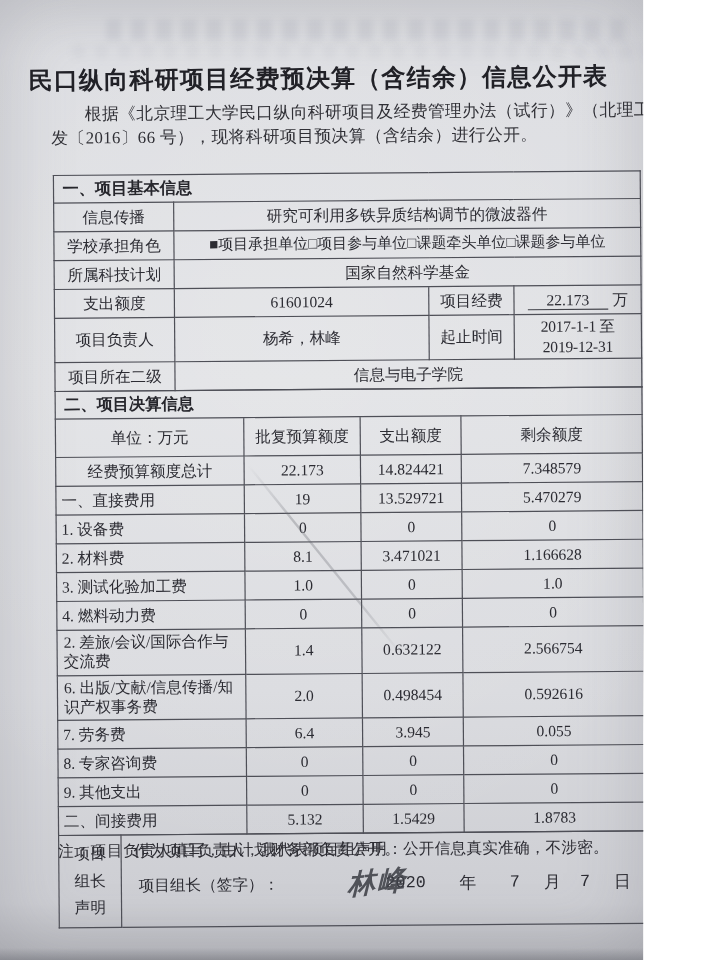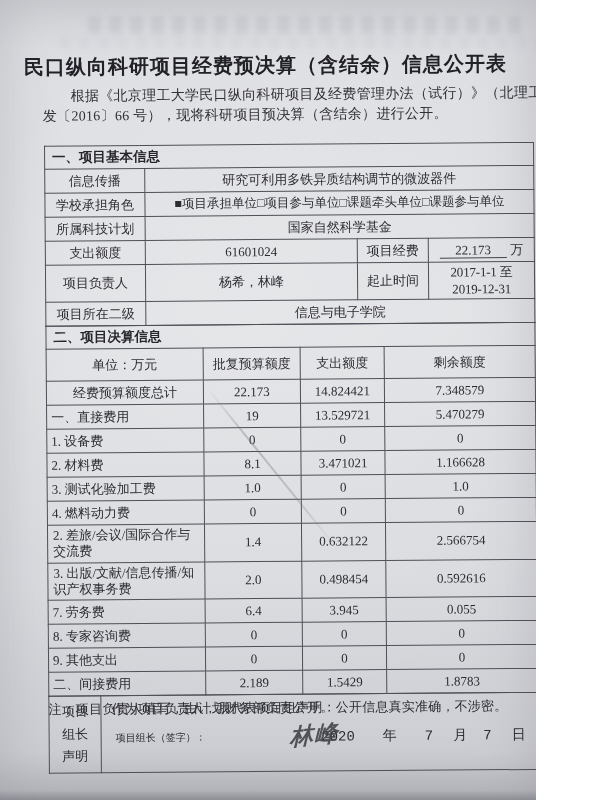--- a/index.html
+++ b/index.html
@@ -64,21 +64,21 @@
   td.small { font-size:13px; letter-spacing:-.2px; padding:1px 14px; }
   td.colhdr { height:29px; }
   td.tall2 { line-height:1.25; padding:2px 4px 2px 5px; }
   .amt-underline { border-bottom:1px solid #43444b; padding:0 16px; }
 
   .decl-side { width:52px; line-height:1.75; font-size:13px;text-align:right; }
   .decl-side div { width:2em; margin:0 auto; word-break:break-all; }
   .decl-content { text-align:left; vertical-align:top; padding:4px 8px 6px 10px; height:66px; }
   .decl-statement { font-size:13px; letter-spacing:.2px; }
   .decl-signrow { display:flex; align-items:center; margin-top:11px; position:relative; }
-  .decl-signlabel { font-size:10px; margin-left:4px; }
+  .decl-signlabel { font-size:13px; margin-left:4px; }
   .signature {
     position:absolute; left:178px; top:-8px;
     font-size:23px; font-weight:700; font-style:italic;
     color:#3f4148; transform:rotate(-5deg) skewX(-6deg);
     letter-spacing:2px; opacity:.88;
   }
   .decl-date { margin-left:auto; display:flex; align-items:center; font-size:14px; padding-right:4px; }
   .decl-date span { display:inline-block;font-family:Liberation Mono, monospace; }
   .dgap-a { margin-left:28px; } .dgap-b { margin-left:20px; } .dgap-c { margin-left:16px; }
 
@@ -196,21 +196,21 @@
           <td>0</td>
           <td>0</td>
         </tr>
         <tr>
           <td class="left tall2">2. 差旅/会议/国际合作与交流费</td>
           <td>1.4</td>
           <td>0.632122</td>
           <td>2.566754</td>
         </tr>
         <tr>
-          <td class="left tall2">3. 出版/文献/信息传播/知识产权事务费</td>
+          <td class="left tall2">6. 出版/文献/信息传播/知识产权事务费</td>
           <td>2.0</td>
           <td>0.498454</td>
           <td>0.592616</td>
         </tr>
         <tr>
           <td class="left">7. 劳务费</td>
           <td>6.4</td>
           <td>3.945</td>
           <td>0.055</td>
         </tr>
@@ -221,21 +221,21 @@
           <td>0</td>
         </tr>
         <tr>
           <td class="left">9. 其他支出</td>
           <td>0</td>
           <td>0</td>
           <td>0</td>
         </tr>
         <tr style="height:22px;">
           <td class="left">二、间接费用</td>
-          <td>2.189</td>
+          <td>5.132</td>
           <td>1.5429</td>
           <td>1.8783</td>
         </tr>
       </tbody>
         </table>
 
       <table>
         <colgroup>
             <col style="width:52px">
             <col style="width:437px">

